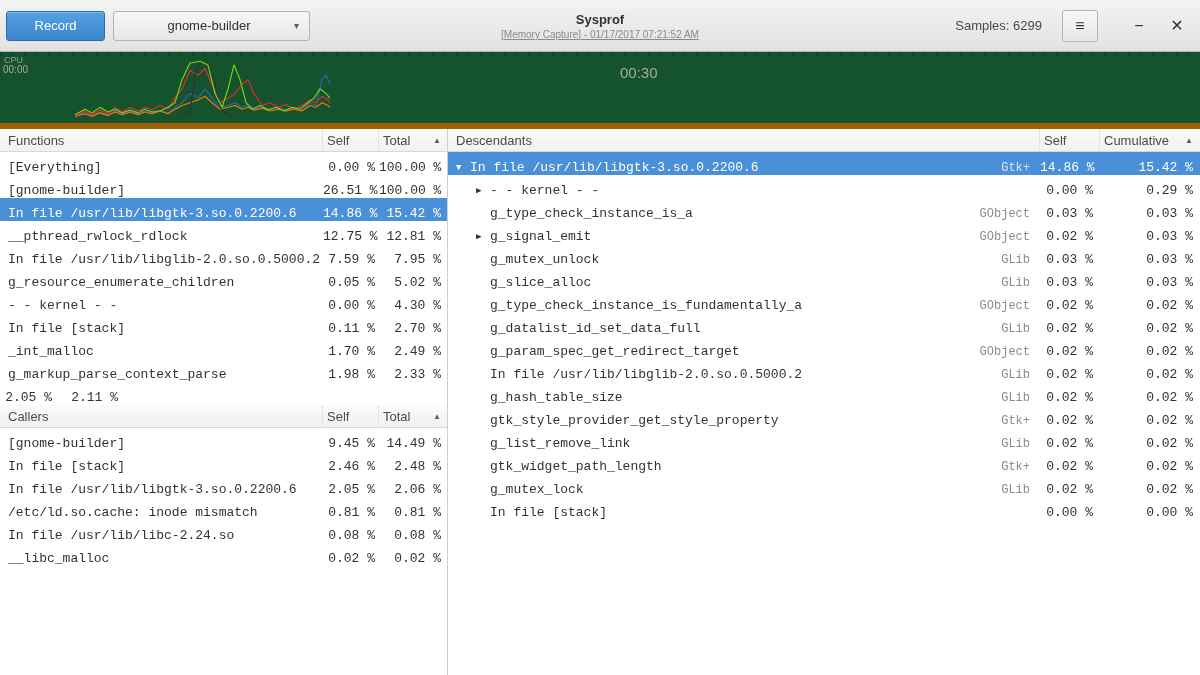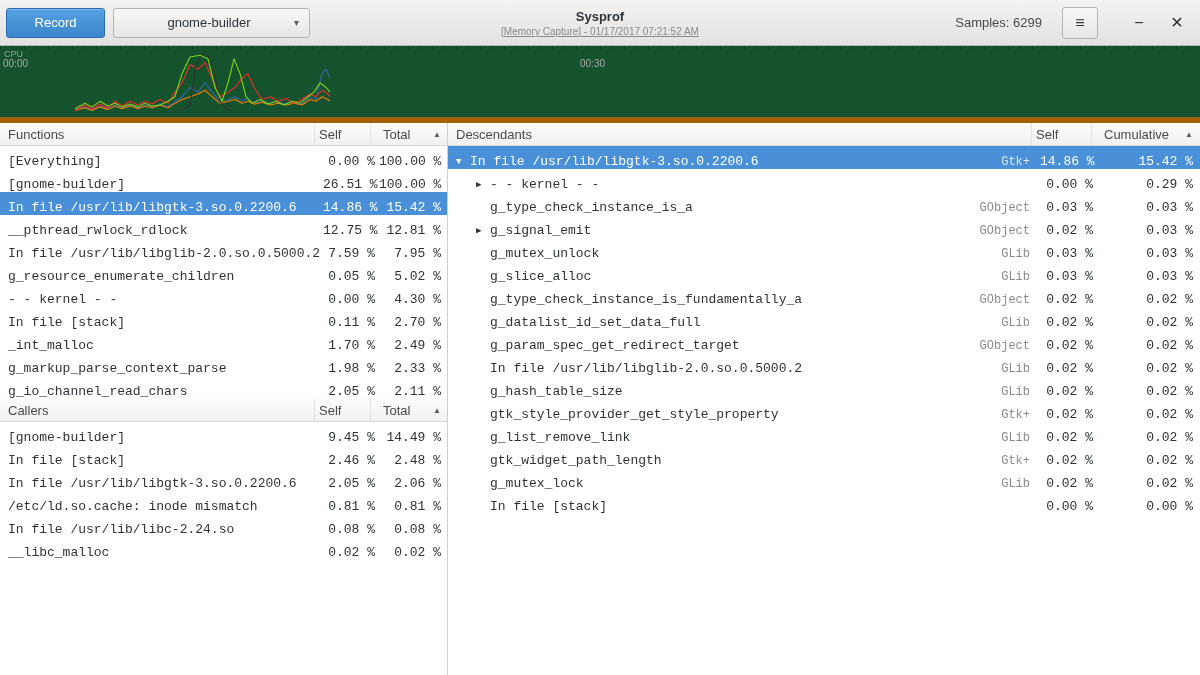--- a/index.html
+++ b/index.html
@@ -1,20 +1,20 @@
 <!DOCTYPE html>
 <html><head>
 <meta charset="utf-8">
 <style>
   * { box-sizing: border-box; margin: 0; padding: 0; }
   html,body { width:1200px; height:675px; overflow:hidden; background:#fff;
     font-family:"Liberation Sans","DejaVu Sans",sans-serif; -webkit-font-smoothing:antialiased; }
 
   
-  .headerbar { position:relative; height:46px; display:flex; align-items:center;
+  .headerbar { position:relative; height:52px; display:flex; align-items:center;
     background:linear-gradient(#f3f3f2,#e2e2e0); border-bottom:1px solid #b4b4b1; }
   .hb-left { display:flex; align-items:center; gap:8px; padding-left:6px; }
   .btn { height:30px; border-radius:3px; font-size:13px; display:flex; align-items:center; cursor:default; }
   .record-btn { width:99px; justify-content:center; color:#fff;
     background:linear-gradient(#55a1e0,#3c85cd); border:1px solid #2a6cb2;
     box-shadow:inset 0 1px rgba(255,255,255,.25); }
   .process-btn { width:197px; border:1px solid #b4b4b1; color:#2e3436;
     background:linear-gradient(#f7f7f6,#e6e6e4); padding:0 10px; position:relative; }
   .process-btn .pb-label { flex:1; text-align:center; }
   .process-btn .pb-arrow { font-size:10px; color:#5c5c5c; }
@@ -30,33 +30,33 @@
   .win-btn { width:26px; height:26px; display:flex; align-items:center; justify-content:center;
     font-size:16px; color:#2e3436; margin-left:12px; }
 
   
   .graph-strip { position:relative; height:77px; background:#14532d; border-bottom:6px solid #a16207; }
   .ruler { position:absolute; top:0; left:0; right:0; height:8px;
     background-image:repeating-linear-gradient(to right, rgba(0,0,0,.22) 0 1px, transparent 1px 12px);
     background-size:100% 4px; background-repeat:no-repeat; }
   .cpu-label { position:absolute; left:4px; top:3px; font-size:9px; color:#9a9a98; }
   .tick0 { position:absolute; left:3px; top:12px; font-size:10px; color:#a9a9a7; }
-  .tick1 { position:absolute; left:580px; top:12px; font-size:10px; color:#a9a9a7; }
+  .tick1 { position:absolute; left:620px; top:12px; font-size:15px; color:#a9a9a7; }
   .graph-svg { position:absolute; inset:0; width:100%; height:100%; }
 
   
   .main { display:flex; height:552px; }
   .pane-left { width:448px; border-right:1px solid #cfcfcc; display:flex; flex-direction:column; background:#fff; }
   .pane-right { flex:1; display:flex; flex-direction:column; background:#fff; }
 
   .thead { height:23px; display:flex; align-items:stretch; flex-shrink:0;
     background:linear-gradient(#fbfbfa,#f1f1f0); border-bottom:1px solid #d9d8d6;
     font-size:13px; color:#4a4a48; }
   .hcell { display:flex; align-items:center; border-right:1px solid #e3e2e0; }
-  .hcell:last-child { border-right:none;margin-left:8px; }
+  .hcell:last-child { border-right:none; }
   .h-name { flex:1; padding-left:8px; overflow:hidden; white-space:nowrap; }
   .h-num  { padding-left:4px; }
   .h-sorted { justify-content:space-between; padding:0 5px 0 4px; }
   .sort-arrow { font-size:8px; color:#5c5c5c; }
 
   .row { height:23px; display:flex; align-items:flex-end; font-size:13px; color:#2e3436;
     flex-shrink:0; white-space:nowrap;font-family:Liberation Mono, monospace; }
   .row.selected { background:#4a90d9; color:#fff; }
   .cell { overflow:hidden; }
   .name { flex:1; padding-left:8px; display:flex; align-items:center; min-width:0; }
@@ -204,23 +204,20 @@
           <div class="cell w-total">2.49 %</div>
         </div>
         <div class="row">
           <div class="cell name">
             <span class="fn-name">g_markup_parse_context_parse</span>
           </div>
           <div class="cell w-self">1.98 %</div>
           <div class="cell w-total">2.33 %</div>
         </div>
         <div class="row">
-          <div class="cell name">
-            <span class="fn-name">g_io_channel_read_chars</span>
-          </div>
           <div class="cell w-self">2.05 %</div>
           <div class="cell w-total">2.11 %</div>
         </div>
       </div>
 
     <div class="thead">
       <div class="hcell h-name">
           <span>Callers</span>
         </div>
       <div class="hcell h-num w-self" style="text-align:left;">

